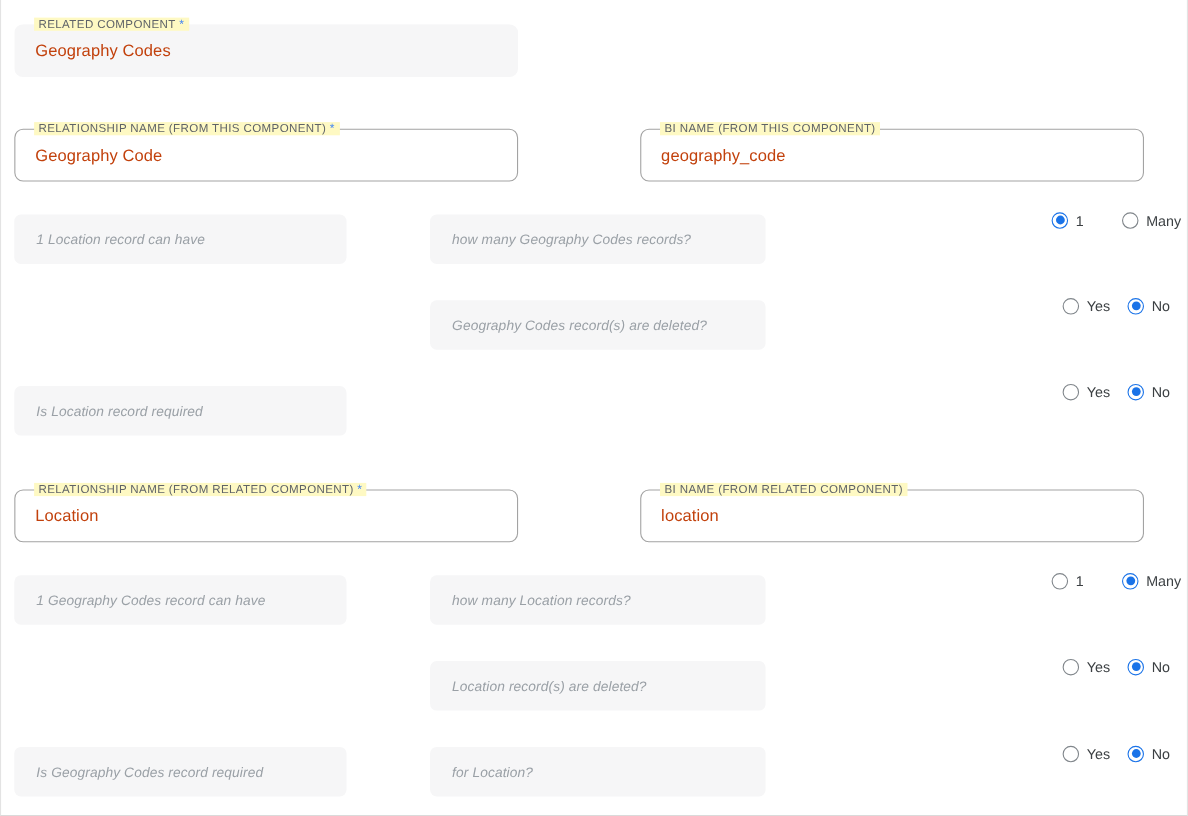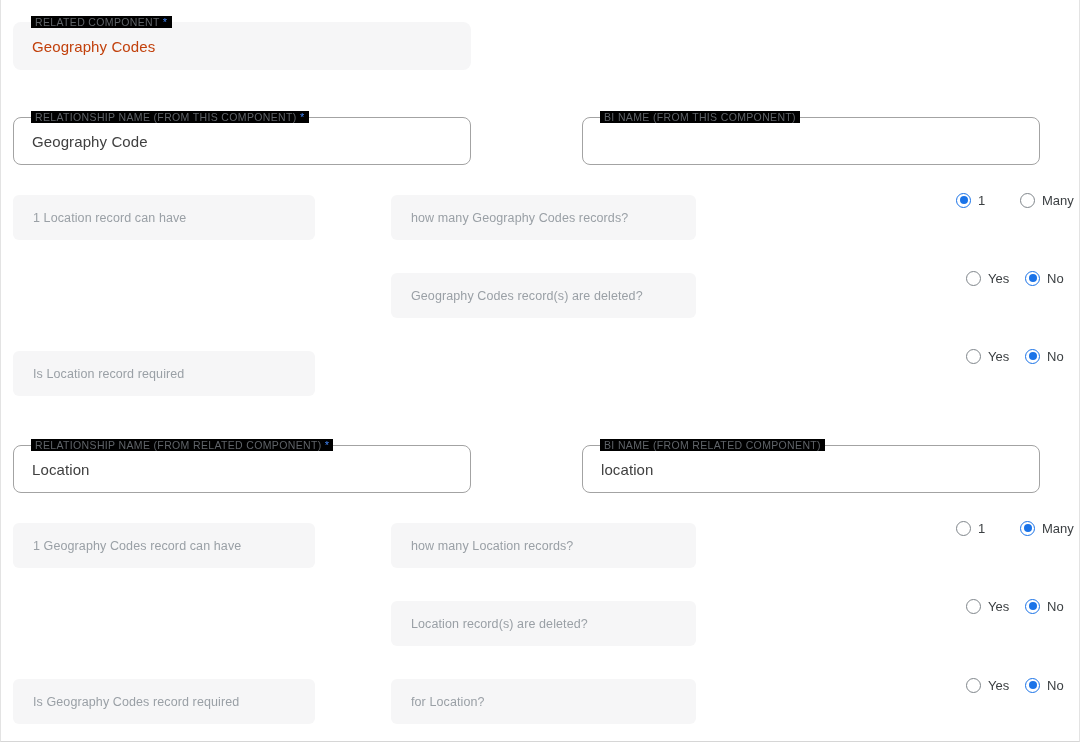--- a/index.html
+++ b/index.html
@@ -35,56 +35,57 @@
   .field.disabled {
     border: 1px solid transparent;
     background: #f6f6f7;
     border-radius: 8px;
   }
   .field .legend {
     position: absolute;
     top: -7px;
     left: 17px;
     padding: 0 4px;
-    background: #000000;
+    background: #fef9c3;
     font-size: 10.5px;
     letter-spacing: 0.35px;
     color: #5f6368;
     white-space: nowrap;
     line-height: 12px;
   }
   .field .legend .req {
     color: #4285f4;
     font-size: 11px;
   }
   .field .value {
     position: absolute;
     left: 18px;
     top: 0;
     height: 100%;
     display: flex;
     align-items: center;
     font-size: 15px;
-    color: #404040;
+    color: #c2410c;
     letter-spacing: 0.1px;
   }
   .field.disabled .value {
     color: #c2410c;
   }
 
   
   .chip {
     position: absolute;
     height: 45px;
     background: #f6f6f7;
     border-radius: 6px;
     display: flex;
     align-items: center;
     padding-left: 20px;
     font-size: 12.5px;
+    font-style: italic;
     color: #9aa0a6;
     letter-spacing: 0.1px;
   }
 
   
   .radio-row {
     position: absolute;
     display: flex;
     align-items: center;
     height: 20px;
@@ -148,20 +149,21 @@
       <span>RELATIONSHIP NAME (FROM THIS COMPONENT)</span>
       <span class="req">*</span>
     </span>
     <span class="value">Geography Code</span>
   </div>
 
   <div class="field" style="left:581px; top:117px; width:458px;">
     <span class="legend">
       <span>BI NAME (FROM THIS COMPONENT)</span>
     </span>
+    <span class="value">geography_code</span>
   </div>
 
   <div class="chip" style="left:12px; top:195px; width:302px;">1 Location record can have</div>
   <div class="chip" style="left:390px; top:195px; width:305px;text-align:center;">how many Geography Codes records?</div>
   <div class="radio-row" style="left:955px; top:190px; width:110px;">
     <label class="radio-opt on" style="left:0px;">
       <span class="radio-mark"></span>
       <span class="radio-label">1</span>
     </label>
     <label class="radio-opt" style="left:64px;">

